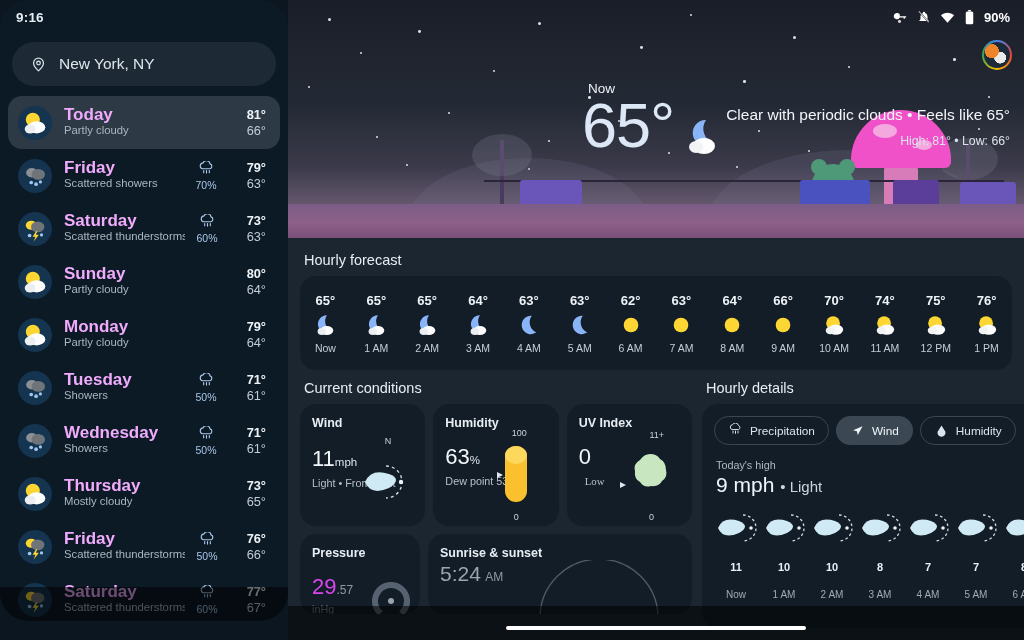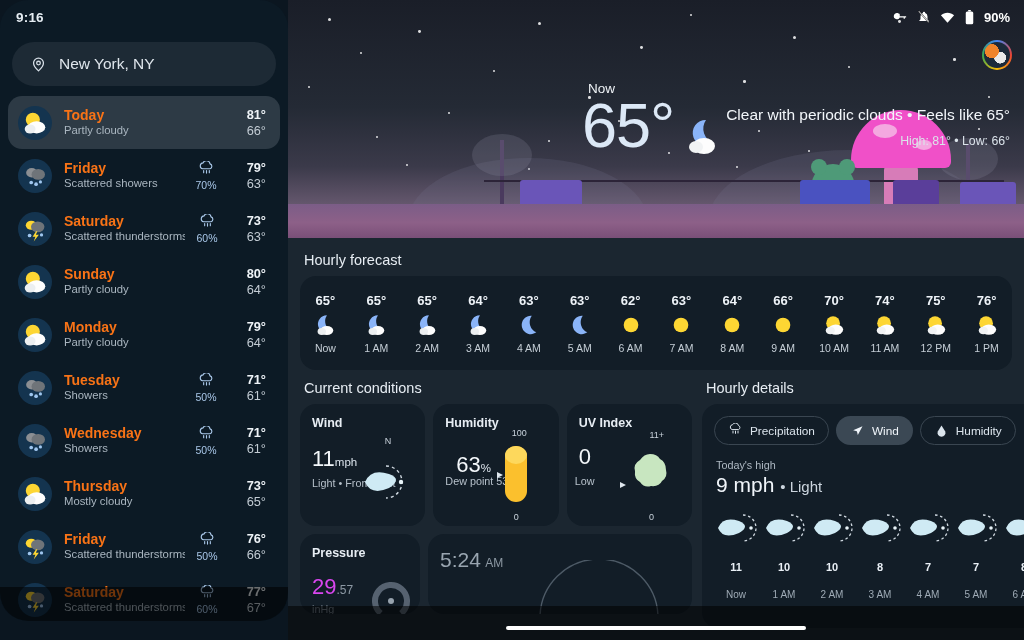--- a/index.html
+++ b/index.html
@@ -43,21 +43,21 @@
   .day-row.selected { background: #2d3a45; }
   .day-icon {
     width: 34px; height: 34px; border-radius: 50%;
     background: #14344f;
     flex: 0 0 34px;
     position: relative;
     margin-right: 12px;
     overflow: hidden;
   }
   .day-text { flex: 1 1 auto; min-width: 0; }
-  .day-name { color: #f97316; font-size: 14px; font-weight: 600; line-height: 16px; }
+  .day-name { color: #f0abfc; font-size: 17px; font-weight: 600; line-height: 16px; }
   .day-desc { color: #aab6c0; font-size: 11.3px; line-height: 15px; white-space: nowrap; overflow: hidden; }
   .day-precip {
     width: 44px; text-align: center; color: #a9c7e8; font-size: 10.5px;
     display: flex; flex-direction: column; align-items: center; gap: 1px;
     margin-right: 4px;
   }
   .day-temps { width: 34px; text-align: right; }
   .t-hi { color: #eef3f7; font-size: 12.8px; font-weight: 600; line-height: 16px; }
   .t-lo { color: #c3ccd4; font-size: 12.8px; line-height: 16px; }
 
@@ -727,41 +727,41 @@
               <svg class="ic" width="62" height="62" viewBox="0 0 62 62">
                 <path d="M31 14a16 16 0 0 1 0 32" fill="none" stroke="#cfd8e0" stroke-width="1.4" stroke-dasharray="3 3"></path>
                 <path d="M10 30 Q16 16 34 22 Q48 27 34 36 Q16 44 10 30Z" fill="#cfeaf4"></path>
                 <circle cx="46" cy="30" r="2.2" fill="#e8f3f8"></circle>
               </svg>
             </div>
           </div>
 
           <div class="cond-card">
             <div class="cc-title">Humidity</div>
-            <div style="position:absolute;left:12px;top:48px;margin-left:11px;">
+            <div style="position:absolute;left:12px;top:40px;">
               <span class="cc-big">63</span><span class="cc-unit">%</span>
             </div>
             <div class="cc-sub" style="position:absolute;left:12px;top:70px;width:86px;">Dew point 53º</div>
             <div class="cc-scale" style="right:32px;top:24px;">100</div>
             <div class="cc-scale" style="right:40px;bottom:4px;">0</div>
             <div style="position:absolute;right:28px;top:40px;">
               <svg class="ic" width="34" height="64" viewBox="0 0 34 64">
                 <rect x="8" y="2" width="22" height="56" rx="11" fill="#fbc02d"></rect>
                 <rect x="8" y="2" width="22" height="18" rx="11" fill="#fdd85c"></rect>
                 <path d="M0 28 L6 31 L0 34 Z" fill="#dfe7ee"></path>
               </svg>
             </div>
           </div>
 
           <div class="cond-card">
             <div class="cc-title">UV Index</div>
             <div style="position:absolute;left:12px;top:40px;">
               <span class="cc-big">0</span>
             </div>
-            <div class="cc-sub" style="position:absolute;left:8px;top:70px;">Low</div>
+            <div class="cc-sub" style="position:absolute;left:18px;top:70px;font-family:Liberation Serif, serif;">Low</div>
             <div class="cc-scale" style="right:28px;top:26px;">11+</div>
             <div class="cc-scale" style="right:38px;bottom:4px;">0</div>
             <div style="position:absolute;right:16px;top:44px;">
               <svg class="ic" width="56" height="52" viewBox="0 0 56 52">
                 <path d="M30 6 q7 0 10 5 q6 3 6 11 q2 7 -4 11 q-3 6 -11 5 q-7 2 -11 -4 q-6 -3 -5 -11 q-2 -7 5 -11 q4 -6 10 -6z" fill="#c8e6c0"></path>
                 <path d="M0 34 L6 37 L0 40 Z" fill="#dfe7ee"></path>
               </svg>
             </div>
           </div>
         </div>
@@ -775,20 +775,21 @@
             <div class="cc-sub" style="position:absolute;left:12px;top:68px;color:#6f7a85;">inHg</div>
             <div style="position:absolute;right:6px;top:44px;">
               <svg class="ic" width="46" height="46" viewBox="0 0 46 46">
                 <circle cx="23" cy="23" r="16" fill="none" stroke="#566270" stroke-width="6" stroke-dasharray="78 110" transform="rotate(130 23 23)"></circle>
                 <circle cx="23" cy="23" r="3" fill="#97a3ae"></circle>
               </svg>
             </div>
           </div>
 
           <div class="bcard p2">
+            <div class="cc-title">Sunrise &amp; sunset</div>
             <div style="padding-top:2px;">
               <span class="sunrise-val">5:24</span>
               <span style="color:#8d99a4;font-size:12px;">AM</span>
             </div>
             <div style="position:absolute;right:28px;top:26px;">
               <svg class="ic" width="130" height="60" viewBox="0 0 130 60">
                 <path d="M6 58 a59 59 0 0 1 118 0" fill="none" stroke="#4d5a66" stroke-width="1.4"></path>
               </svg>
             </div>
           </div>

